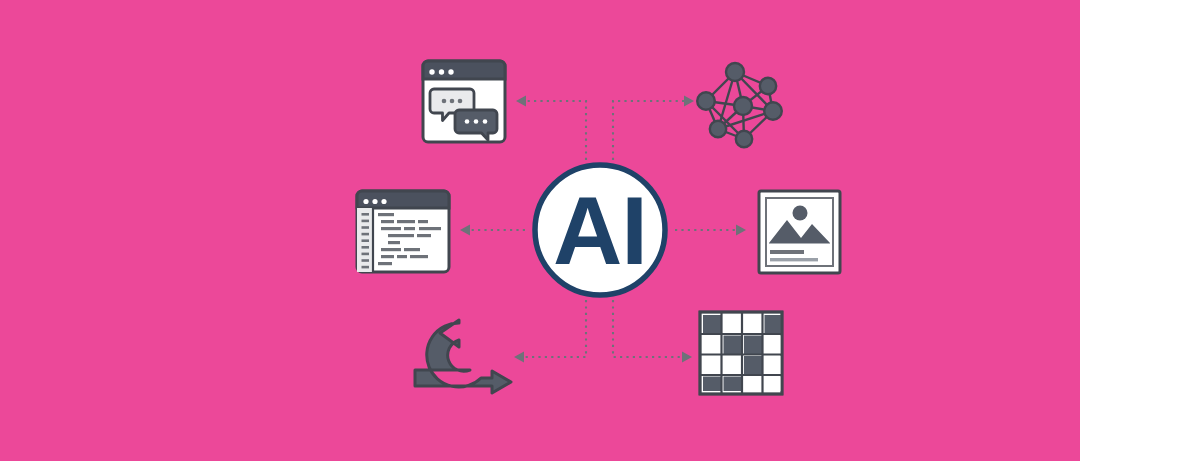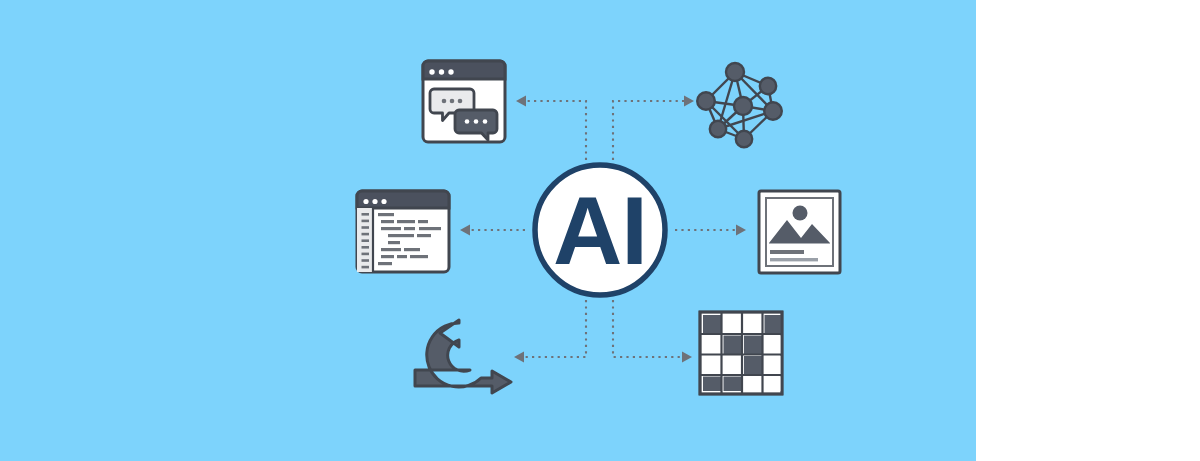--- a/index.html
+++ b/index.html
@@ -6,23 +6,23 @@
   html, body {
     margin: 0;
     padding: 0;
     background: #ffffff;
   }
   body {
     font-family: "Liberation Sans", sans-serif;
   }
   #canvas {
     position: relative;
-    width: 976px;
+    width: 1080px;
     height: 461px;
-    background: #7dd3fc;
+    background: #ec4899;
     overflow: hidden;
   }
   #diagram-svg {
     position: absolute;
     left: 0;
     top: 0;
     width: 1200px;
     height: 461px;
     display: block;
   }

